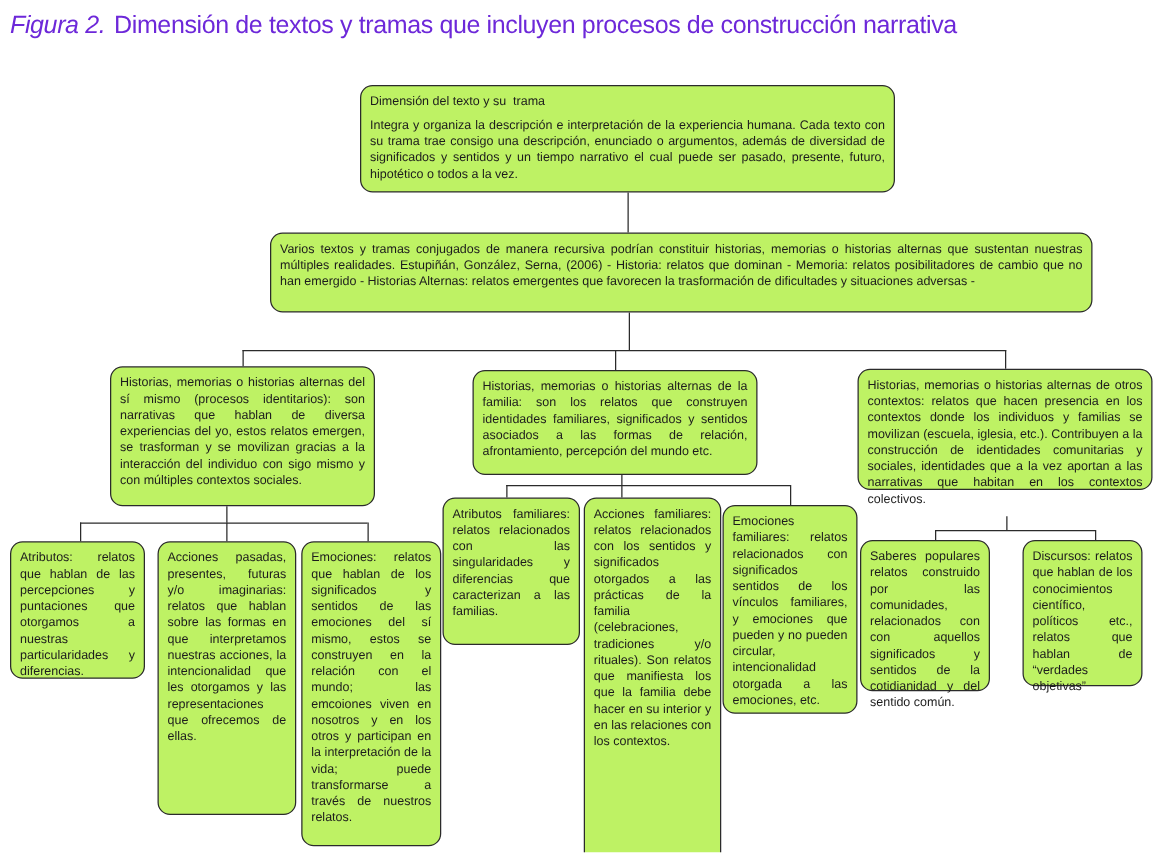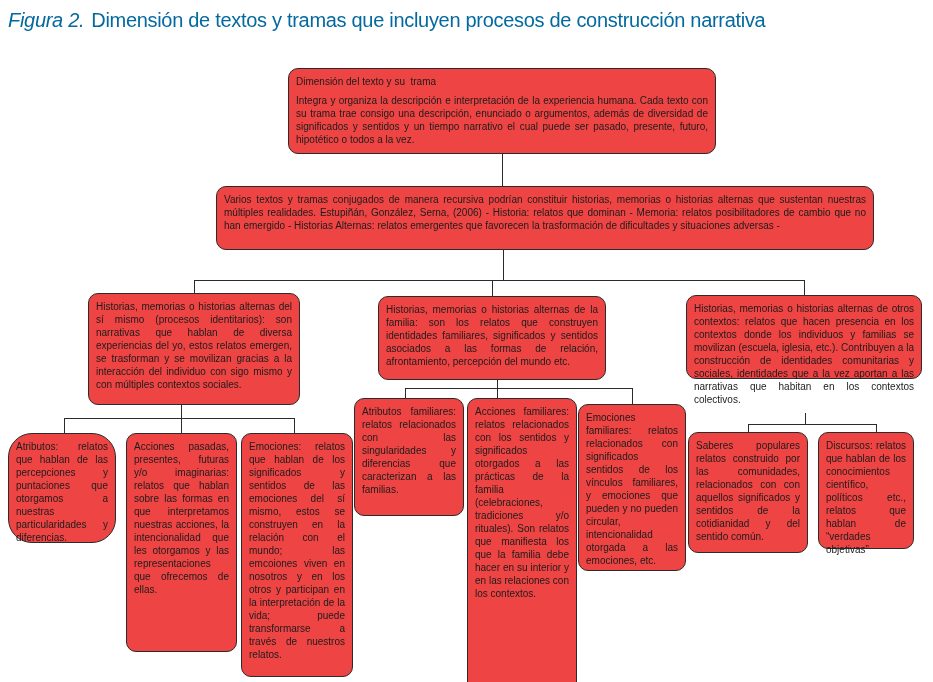--- a/index.html
+++ b/index.html
@@ -15,28 +15,28 @@
     background: #ffffff;
     overflow: hidden;
   }
   .fig-title {
     position: absolute;
     left: 8px;
     top: 9px;
     font-size: 20px;
     letter-spacing: -0.3px;
     white-space: nowrap;
-    color: #0369a1;
+    color: #6d28d9;
   }
   .fig-title .fig-label { font-style: italic; margin-right: 7px; }
   .node {
     position: absolute;
     border: 1.5px solid #2b2b2b;
     border-radius: 10px;
-    background: #ef4444;
+    background: #bef264;
     padding: 6px 7px;
     font-size: 10px;
     line-height: 13px;
     text-align: justify;
     color: #1c1c1c;
   }
   .node .node-title {
     text-align: left;
     margin-bottom: 6px;
     white-space: pre-wrap;
@@ -64,25 +64,25 @@
   </div>
 
   <div class="node" style="left:88px; top:293px; width:212px; height:112px;">
     <div>Historias, memorias o historias alternas del sí mismo (procesos identitarios): son narrativas que hablan de diversa experiencias del yo, estos relatos emergen, se trasforman y se movilizan gracias a la interacción del individuo con sigo mismo y con múltiples contextos sociales.</div>
   </div>
 
   <div class="node" style="left:378px; top:296px; width:228px; height:84px;">
     <div>Historias, memorias o historias alternas de la familia: son los relatos que construyen identidades familiares, significados y sentidos asociados a las formas de relación, afrontamiento, percepción del mundo etc.</div>
   </div>
 
-  <div class="node" style="left:686px; top:295px; width:236px; height:84px;">
+  <div class="node" style="left:686px; top:295px; width:236px; height:97px;">
     <div>Historias, memorias o historias alternas de otros contextos: relatos que hacen presencia en los contextos donde los individuos y familias se movilizan (escuela, iglesia, etc.). Contribuyen a la construcción de identidades comunitarias y sociales, identidades que a la vez aportan a las narrativas que habitan en los contextos colectivos.</div>
   </div>
 
-  <div class="node" style="left:8px; top:433px; width:108px; height:110px;border-radius:24px;">
+  <div class="node" style="left:8px; top:433px; width:108px; height:110px;">
     <div>Atributos: relatos que  hablan de las percepciones y puntaciones que otorgamos a nuestras particularidades  y diferencias.</div>
   </div>
 
   <div class="node" style="left:126px; top:433px; width:111px; height:219px;">
     <div>Acciones pasadas, presentes, futuras y/o imaginarias: relatos que hablan sobre las formas en que interpretamos nuestras acciones, la intencionalidad que les otorgamos y las representaciones que ofrecemos de ellas.</div>
   </div>
 
   <div class="node" style="left:354px; top:398px; width:110px; height:118px;">
     <div>Atributos familiares: relatos relacionados con las singularidades y diferencias que caracterizan a las familias.</div>
   </div>
@@ -92,21 +92,21 @@
   </div>
 
   <div class="node" style="left:467px; top:398px; width:110px; height:301px;">
     <div>Acciones familiares: relatos relacionados con los sentidos y significados otorgados a las prácticas de la familia (celebraciones, tradiciones y/o rituales). Son relatos que manifiesta los que la familia debe hacer en su interior y en las relaciones con los contextos.</div>
   </div>
 
   <div class="node" style="left:578px; top:404px; width:108px; height:167px;">
     <div>Emociones familiares: relatos relacionados con significados sentidos de los vínculos familiares, y emociones que pueden y no pueden circular, intencionalidad otorgada a las emociones, etc.</div>
   </div>
 
-  <div class="node" style="left:688px; top:432px; width:120px; height:121px;">
+  <div class="node" style="left:688px; top:432px; width:104px; height:121px;">
     <div>Saberes populares relatos construido por las comunidades, relacionados con con aquellos significados y sentidos de la cotidianidad y del sentido común.</div>
   </div>
 
   <div class="node" style="left:818px; top:432px; width:96px; height:117px;">
     <div>Discursos: relatos que hablan de los conocimientos científico, políticos etc., relatos que hablan de “verdades objetivas”</div>
   </div>
 
   <div class="vline" style="left:502px; top:154px; height:32px;"></div>
   <div class="vline" style="left:503px; top:250px; height:30px;"></div>
   <div class="hline" style="left:194px; top:280px; width:611px;"></div>

